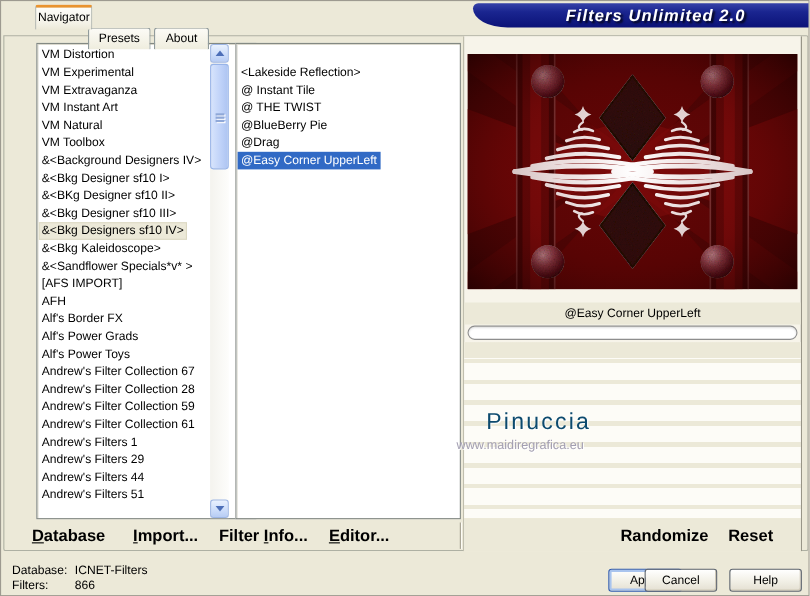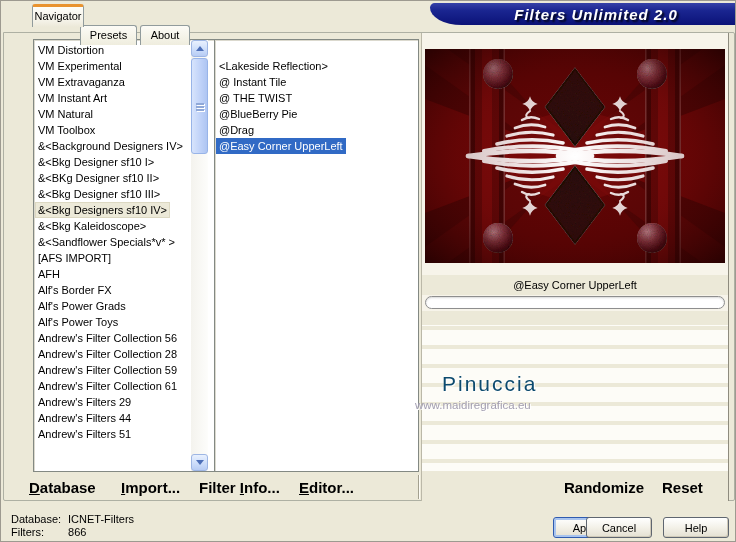--- a/index.html
+++ b/index.html
@@ -180,30 +180,33 @@
       <div class="li">
         <span class="li-text">Alf's Border FX</span>
       </div>
       <div class="li">
         <span class="li-text">Alf's Power Grads</span>
       </div>
       <div class="li">
         <span class="li-text">Alf's Power Toys</span>
       </div>
       <div class="li">
-        <span class="li-text">Andrew's Filter Collection 56</span>
+        <span class="li-text">Andrew's Filter Collection 67</span>
       </div>
       <div class="li">
         <span class="li-text">Andrew's Filter Collection 28</span>
       </div>
       <div class="li">
         <span class="li-text">Andrew's Filter Collection 59</span>
       </div>
       <div class="li">
         <span class="li-text">Andrew's Filter Collection 61</span>
+      </div>
+      <div class="li">
+        <span class="li-text">Andrew's Filters 1</span>
       </div>
       <div class="li">
         <span class="li-text">Andrew's Filters 29</span>
       </div>
       <div class="li">
         <span class="li-text">Andrew's Filters 44</span>
       </div>
       <div class="li">
         <span class="li-text">Andrew's Filters 51</span>
       </div>

